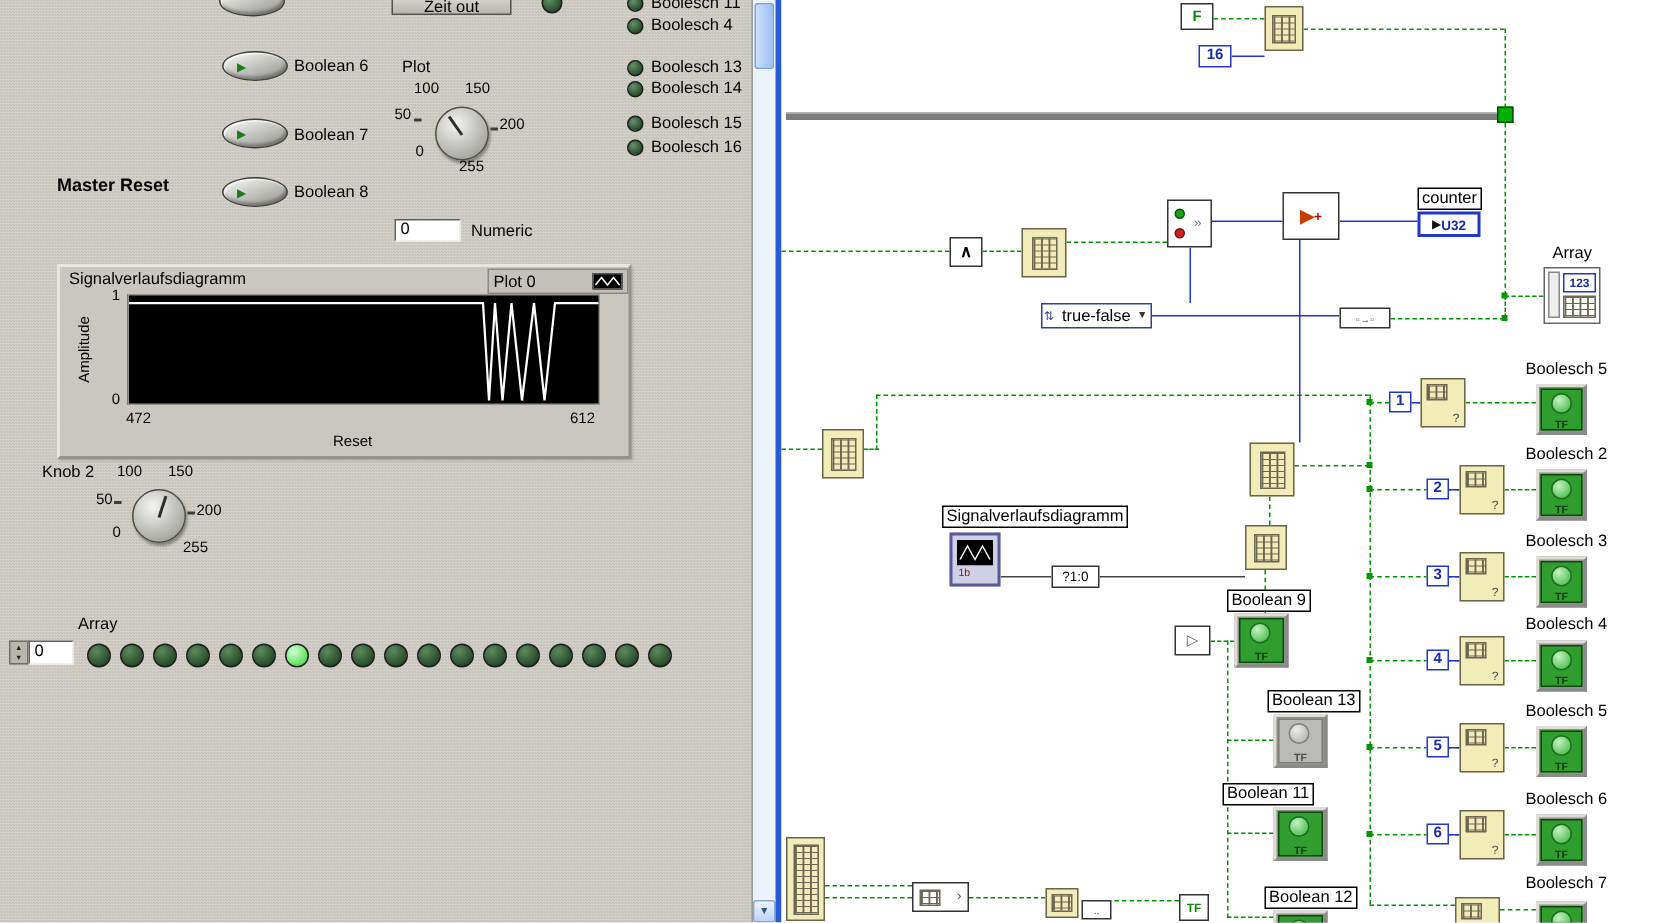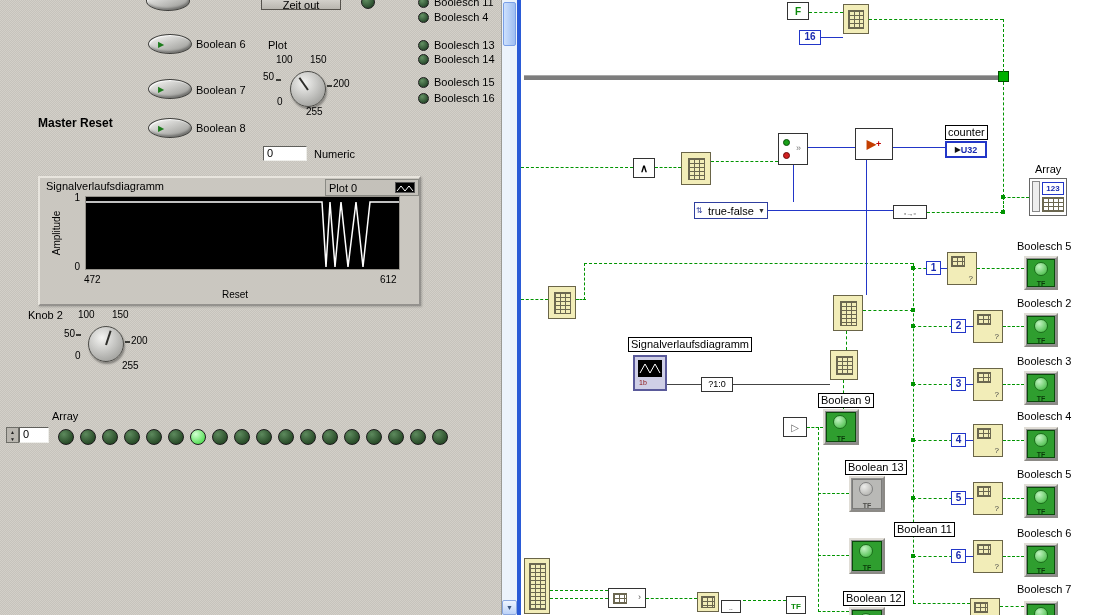--- a/index.html
+++ b/index.html
@@ -347,21 +347,21 @@
   </div>
   <div class="nodew" style="left:783px;top:417px;width:24px;height:20px;text-align:center;line-height:18px">
     <span style="color:#666;font-size:10px">▷</span>
   </div>
   <div class="bd-lbl" style="left:845px;top:460px"><span>Boolean 13</span></div>
   <div class="tile off" style="left:849px;top:476px;width:36px;height:36px">
     <div class="in"></div>
       <div class="cir"></div>
       <div class="tf">TF</div>
   </div>
-  <div class="bd-lbl" style="left:894px;top:522px"><span>Boolean 11</span></div>
+  <div class="bd-lbl" style="left:815px;top:522px"><span>Boolean 11</span></div>
   <div class="tile" style="left:849px;top:538px;width:36px;height:36px">
     <div class="in"></div>
       <div class="cir"></div>
       <div class="tf">TF</div>
   </div>
   <div class="bd-lbl" style="left:843px;top:591px"><span>Boolean 12</span></div>
   <div class="tile" style="left:849px;top:607px;width:36px;height:36px">
     <div class="in"></div>
       <div class="cir"></div>
   </div>

